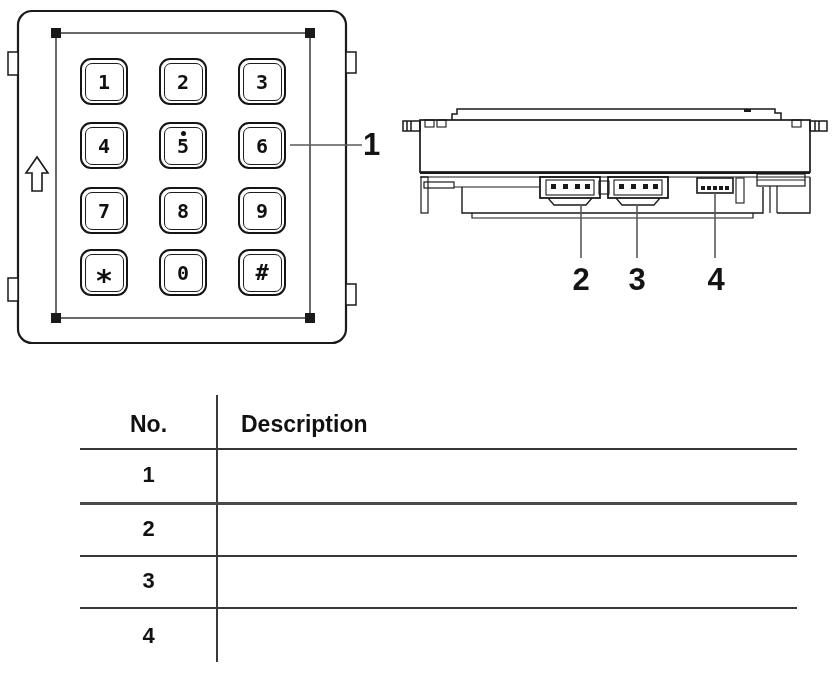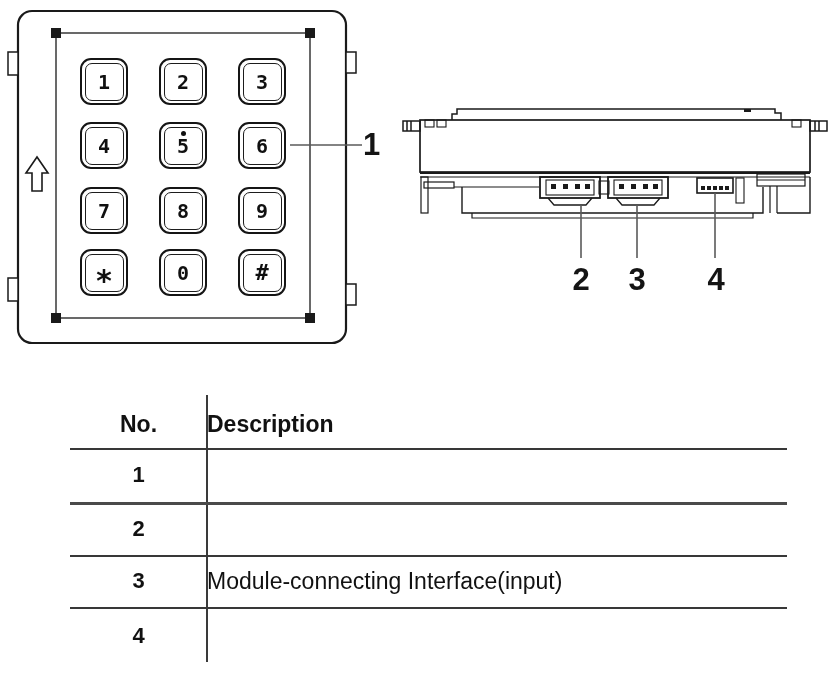--- a/index.html
+++ b/index.html
@@ -26,34 +26,34 @@
   .tactile-dot{
     position:absolute;top:3px;left:50%;margin-left:-2.5px;width:5px;height:5px;
     border-radius:50%;background:#101010;
   }
   
   .callout-num{
     position:absolute;font-weight:700;font-size:31px;color:#141414;line-height:1;
   }
   .callout-num.centered{width:26px;text-align:center;}
   
-  .table-wrap{position:absolute;left:70px;top:395px;width:718px;height:272px;}
+  .table-wrap{position:absolute;left:80px;top:395px;width:718px;height:272px;}
   .vline{position:absolute;left:136px;top:0;width:2px;height:267px;background:#3a3a3a;}
   .hline{position:absolute;left:0;width:717px;height:2px;background:#383838;}
   .hline.h1{top:53px;}
   .hline.h2{top:107px;height:3px;background:#4a4a4a;}
   .hline.h3{top:160px;}
   .hline.h4{top:212px;}
   .trow{position:absolute;left:0;width:718px;display:flex;}
   .trow .cell-no{
     width:137px;text-align:center;font-size:22px;font-weight:700;
     display:flex;align-items:center;justify-content:center;
   }
   .trow .cell-desc{
-    flex:1;font-size:23px;display:flex;align-items:center;
+    flex:1;font-size:23px;display:flex;align-items:center;margin-left:24px;
   }
   .trow.header{top:6px;height:47px;}
   .trow.header .cell-no,.trow.header .cell-desc{font-weight:700;font-size:23px;}
   .trow.r0{top:53px;height:54px;}
   .trow.r1{top:107px;height:53px;}
   .trow.r2{top:160px;height:52px;}
   .trow.r3{top:212px;height:58px;}
 </style>
 </head>
 <body>
@@ -234,20 +234,19 @@
       <div class="cell-desc">Description</div>
     </div>
     <div class="trow r0">
       <div class="cell-no">1</div>
     </div>
     <div class="trow r1">
       <div class="cell-no">2</div>
     </div>
     <div class="trow r2">
       <div class="cell-no">3</div>
-      <div class="cell-desc">Module-connecting Interface(input)</div>
     </div>
     <div class="trow r3">
       <div class="cell-no">4</div>
     </div>
   </div>
 
 </div>
 
 </body></html>

